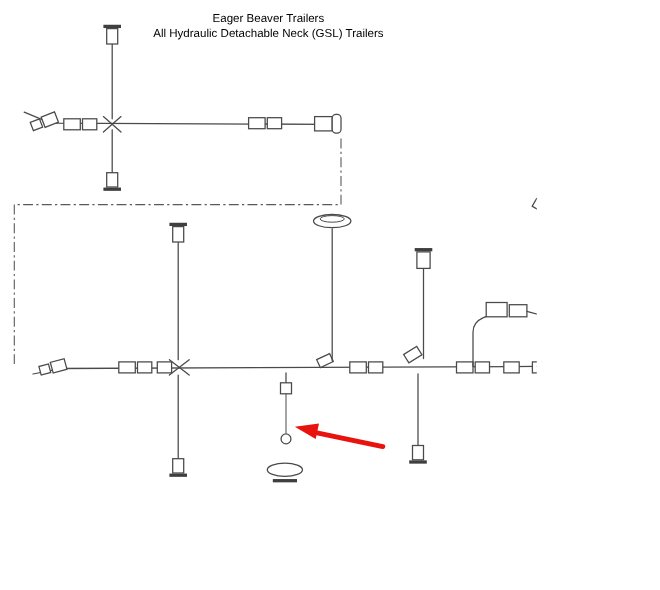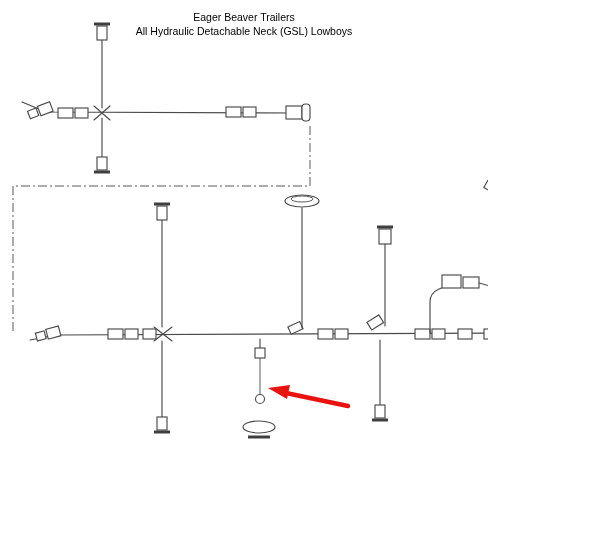--- a/index.html
+++ b/index.html
@@ -15,21 +15,21 @@
   .cap{stroke:#3f3f3f;stroke-width:3;fill:none;stroke-linecap:butt;}
   .dashdot{stroke:#5a5a5a;stroke-width:1;fill:none;stroke-dasharray:9 3 2 3;}
 </style>
 </head>
 <body>
 
 <div class="stage">
 
   <div class="title-block">
     <div class="title-line">Eager Beaver Trailers</div>
-    <div class="title-line">All Hydraulic Detachable Neck (GSL) Lowboys</div>
+    <div class="title-line">All Hydraulic Detachable Neck (GSL) Trailers</div>
   </div>
 
   <svg class="diagram-svg" width="600" height="536" viewBox="0 0 600 536">
 
     <g>
       <path class="wire" d="M22,102 L46,112 L300,113"></path>
       <g transform="rotate(-21 42 110)">
         <rect class="part" x="28" y="106" width="9" height="8"></rect>
         <rect class="part" x="39" y="105" width="13" height="10"></rect>
       </g>

